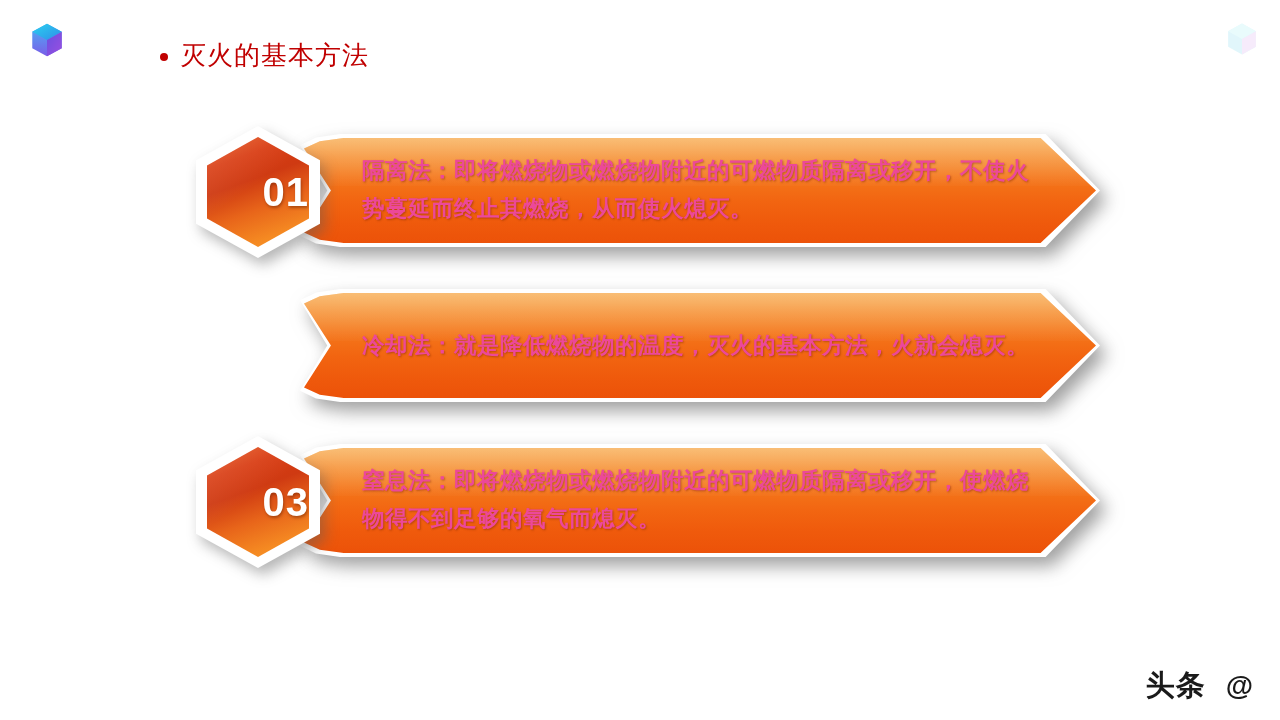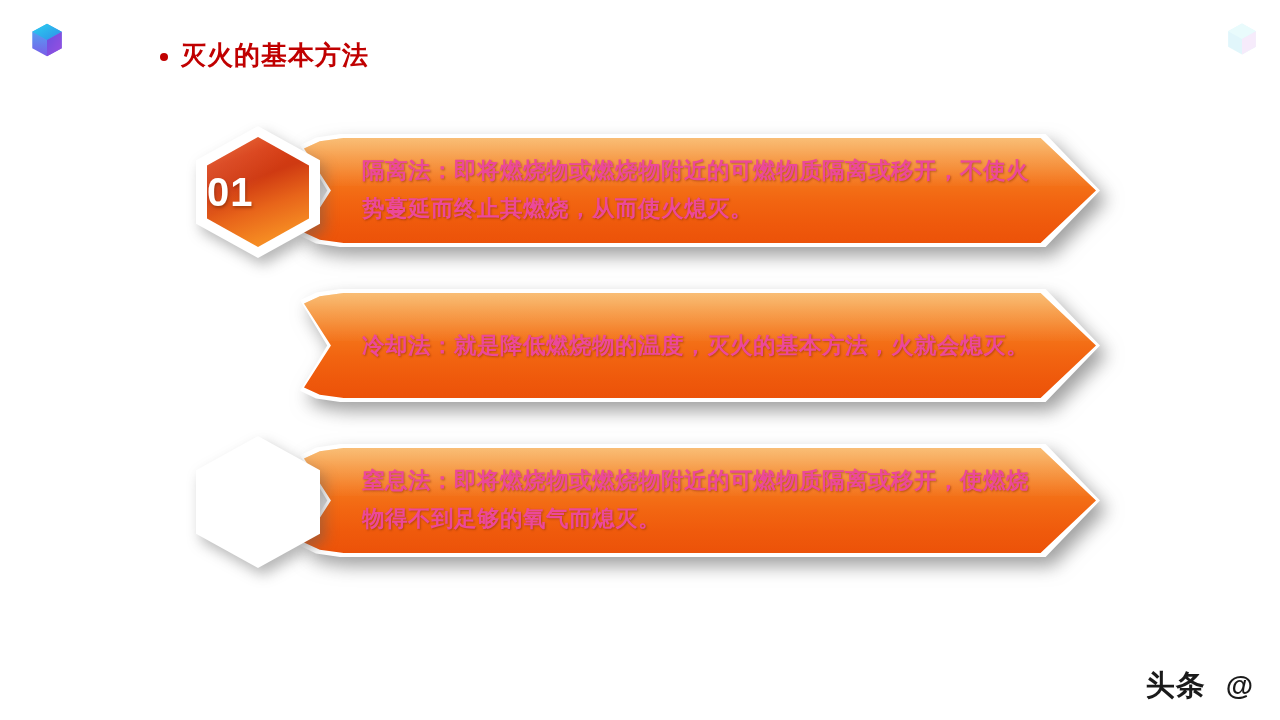--- a/index.html
+++ b/index.html
@@ -49,21 +49,21 @@
   .title-bullet {
     width: 8px;
     height: 8px;
     border-radius: 50%;
     background: #c00000;
     flex: none;
     margin-top: 3px;
   }
   .title-text {
     font-size: 26px;
-    font-weight: bold;
+    font-weight: normal;
     color: #c00000;
     letter-spacing: 1px;
     line-height: 1;
     white-space: nowrap;
   }
 
   
   .rows {
     position: absolute;
     left: 0;
@@ -158,21 +158,21 @@
         #e8541a 0%,
         #d83a10 22%,
         #cf3a12 40%,
         #e8651a 62%,
         #f58a22 84%,
         #f79a2c 100%);
     -webkit-clip-path: polygon(50% 0%, 100% 26%, 100% 74%, 50% 100%, 0% 74%, 0% 26%);
     clip-path: polygon(50% 0%, 100% 26%, 100% 74%, 50% 100%, 0% 74%, 0% 26%);
     display: flex;
     align-items: center;
-    justify-content: flex-start;
+    justify-content: flex-end;
   }
   .badge-num {
     color: #ffffff;
     font-size: 40px;
     font-weight: bold;
     letter-spacing: 1px;
     line-height: 1;
     text-shadow: 1px 2px 3px rgba(110,35,0,0.5);
   }
 
@@ -263,20 +263,23 @@
   <div class="row">
     <div class="banner">
       <div class="banner-outer"></div>
       <div class="banner-inner">
         <div class="banner-gloss"></div>
       </div>
       <div class="banner-text">窒息法：即将燃烧物或燃烧物附近的可燃物质隔离或移开，使燃烧物得不到足够的氧气而熄灭。</div>
     </div>
     <div class="badge">
       <div class="badge-outer"></div>
+      <div class="badge-inner">
+        <span class="badge-num">03</span>
+      </div>
     </div>
   </div>
 
 </div>
 
 <div class="watermark">
   <span>头条</span>
   <span class="wm-at">@</span>
 </div>
 

